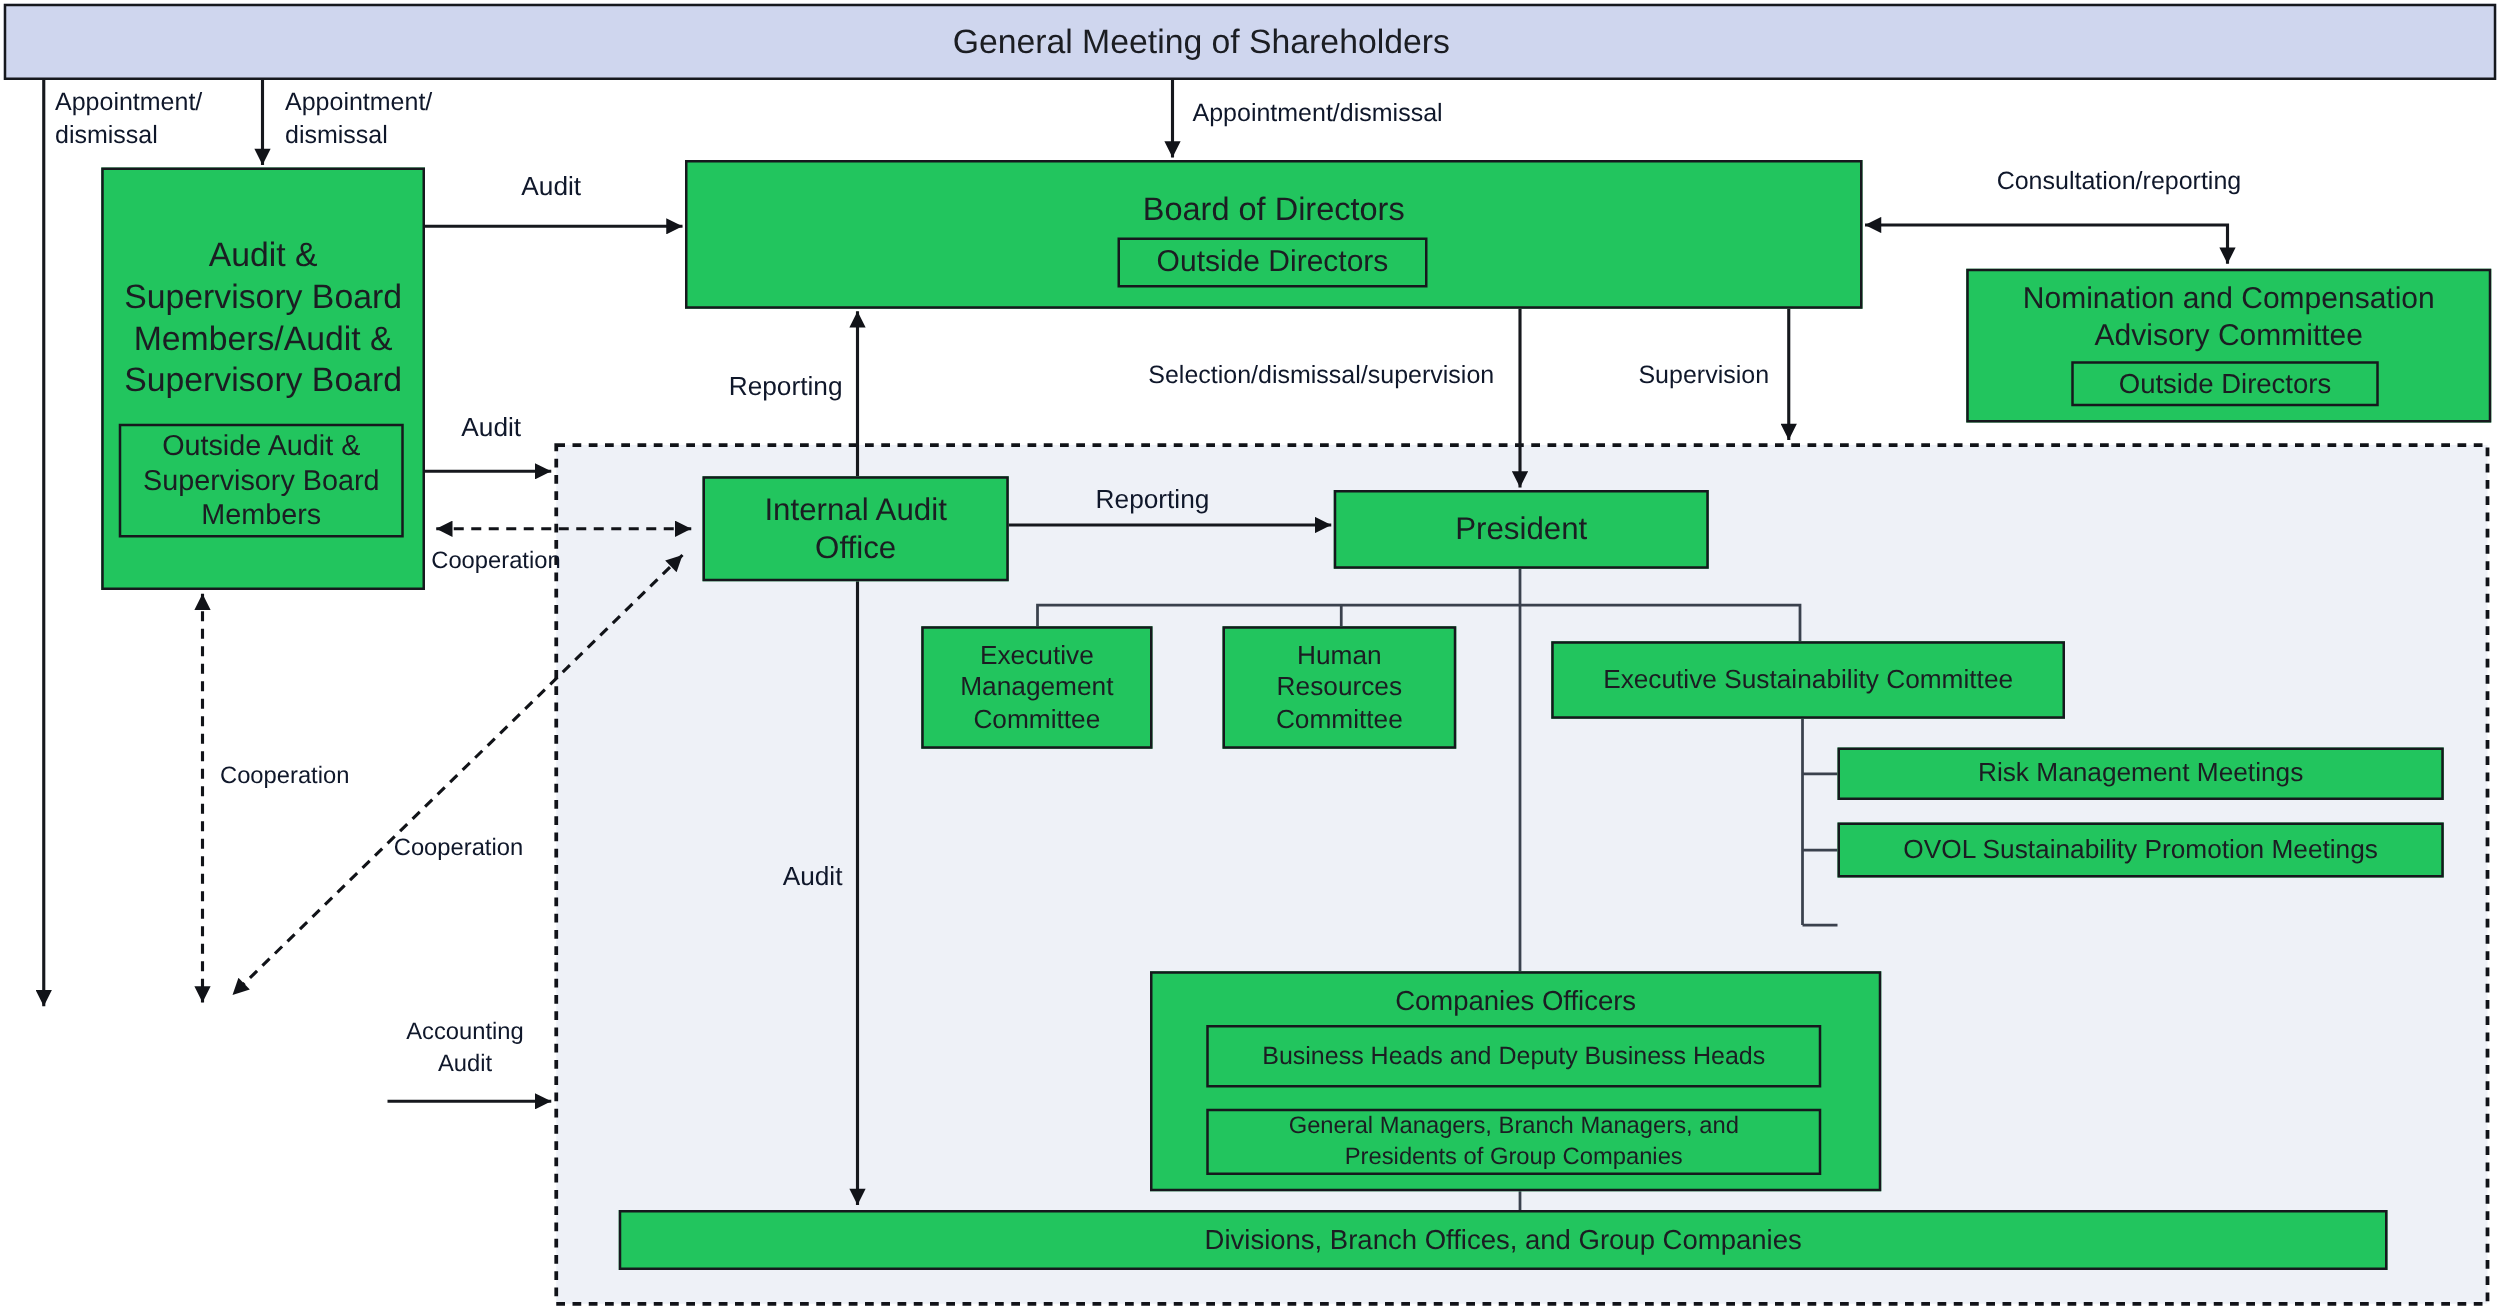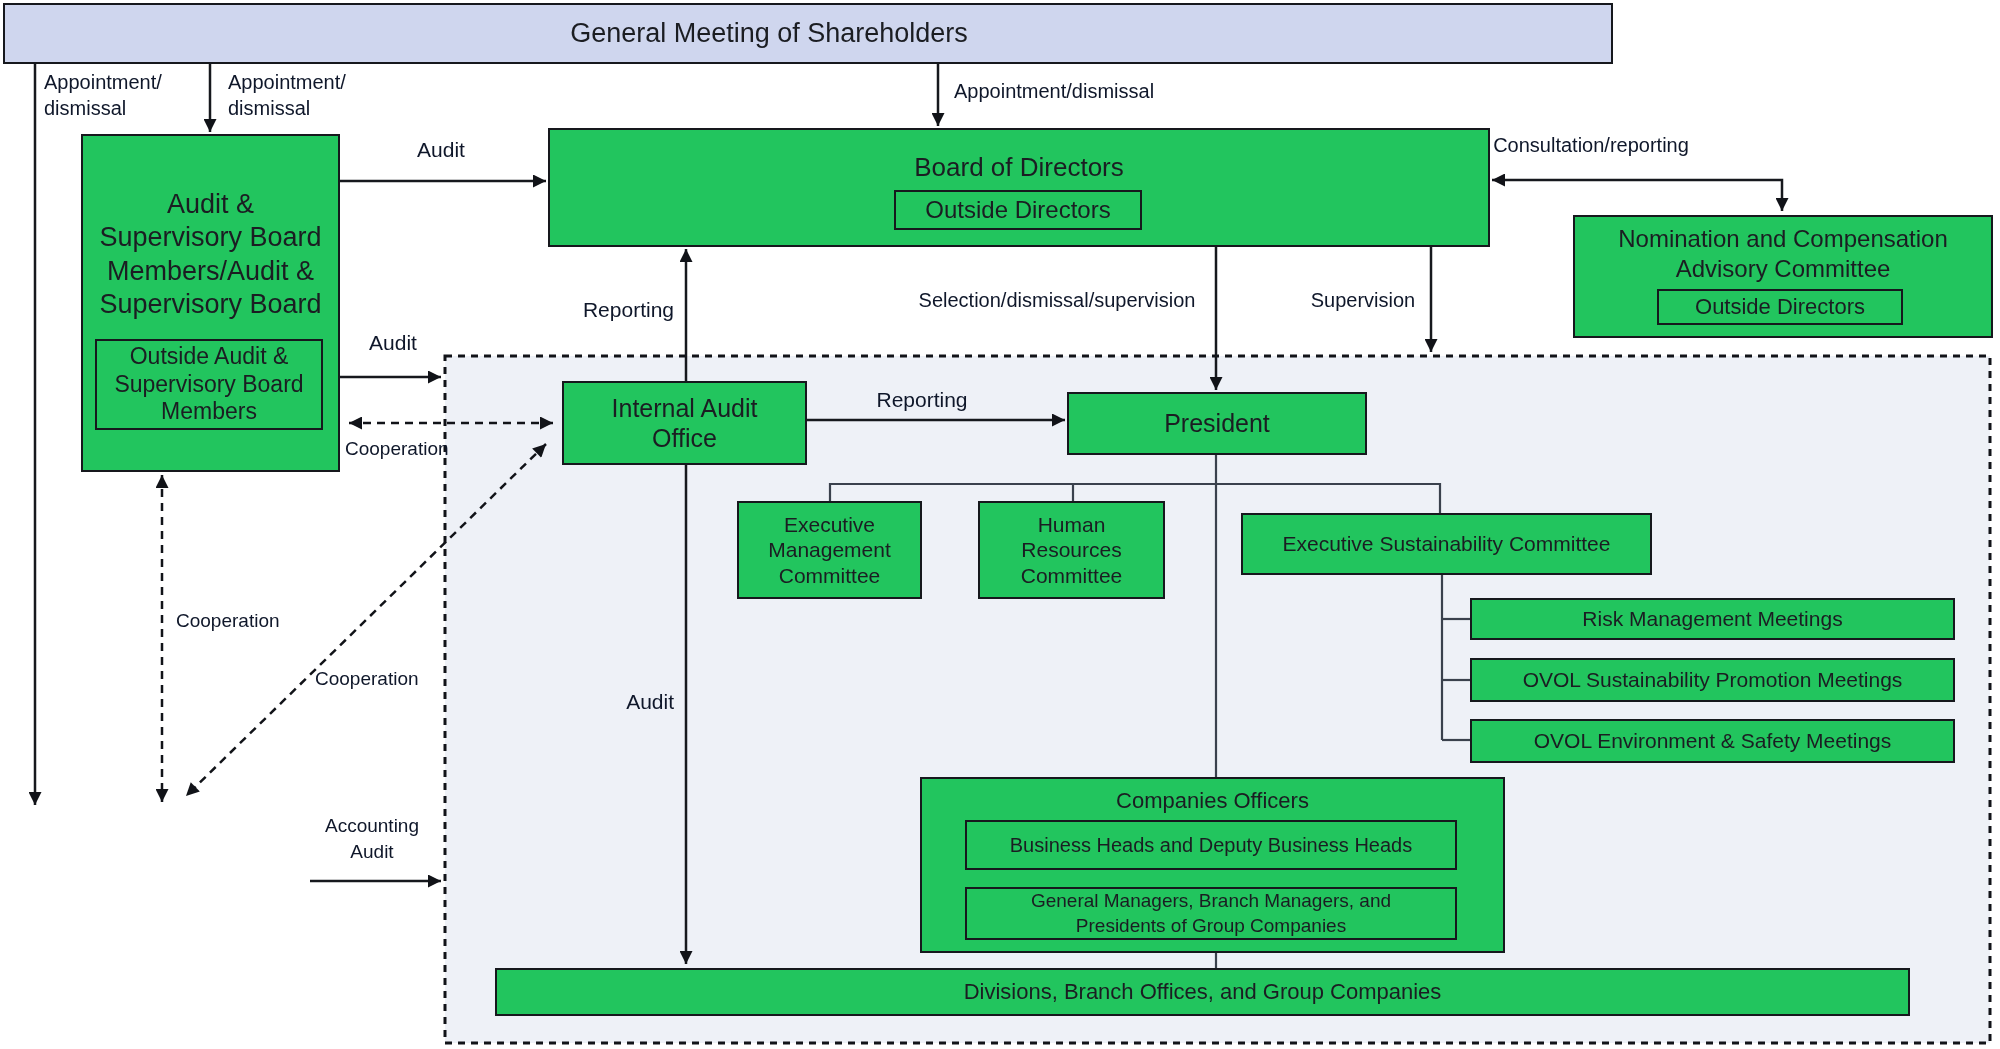--- a/index.html
+++ b/index.html
@@ -11,21 +11,21 @@
   .box{
     position:absolute;background:#22c55e;border:2.5px solid #16181d;
     display:flex;align-items:center;justify-content:center;text-align:center;
     z-index:1;box-sizing:border-box;line-height:1.22;
   }
   .pre{white-space:pre-line;}
   .lbl{position:absolute;z-index:2;color:#0f172a;white-space:pre-line;line-height:1.28;}
   .ctr{text-align:center;}
   .rgt{text-align:right;}
   #banner{
-    left:3px;top:3px;width:1610px;height:61px;background:#cfd6ee;
+    left:3px;top:3px;width:1994px;height:61px;background:#cfd6ee;
     font-size:27px;padding-right:78px;
   }
   #asb-box{left:81px;top:134px;width:259px;height:338px;align-items:flex-start;font-size:27px;}
   #asb-title{margin-top:52px;line-height:1.24;}
   #asb-inner{left:12px;top:203px;width:228px;height:91px;border-width:2px;font-size:23px;line-height:1.2;}
   #board-box{left:548px;top:128px;width:942px;height:119px;align-items:flex-start;font-size:26px;}
   #board-title{margin-top:22px;}
   #board-inner{left:344px;top:60px;width:248px;height:40px;border-width:2px;font-size:24px;}
   #nom-box{left:1573px;top:215px;width:420px;height:123px;align-items:flex-start;font-size:24px;}
   #nom-title{margin-top:7px;line-height:1.25;}
@@ -42,21 +42,21 @@
   #eo-title{margin-top:9px;}
   #eo-inner1{left:43px;top:41px;width:492px;height:50px;border-width:2px;font-size:20px;}
   #eo-inner2{left:43px;top:108px;width:492px;height:53px;border-width:2px;font-size:19px;line-height:1.3;}
   #div-box{left:495px;top:968px;width:1415px;height:48px;font-size:22px;}
   #acc-box{left:2px;top:807px;width:308px;height:153px;font-size:25px;}
 
   #lbl-app1{left:44px;top:70px;font-size:20px;}
   #lbl-app2{left:228px;top:70px;font-size:20px;}
   #lbl-app3{left:954px;top:79px;font-size:20px;}
   #lbl-audit1{left:391px;top:137px;width:100px;font-size:21px;}
-  #lbl-consult{left:1471px;top:133px;width:240px;font-size:20px;}
+  #lbl-consult{left:1553px;top:133px;width:240px;font-size:20px;text-align:right;}
   #lbl-reporting-up{left:560px;top:297px;width:114px;font-size:21px;}
   #lbl-selection{left:857px;top:288px;width:400px;font-size:20px;}
   #lbl-supervision{left:1288px;top:288px;width:150px;font-size:20px;}
   #lbl-audit2{left:343px;top:330px;width:100px;font-size:21px;}
   #lbl-coop-h{left:345px;top:437px;font-size:19px;}
   #lbl-coop-v{left:176px;top:609px;font-size:19px;}
   #lbl-coop-d{left:315px;top:667px;font-size:19px;}
   #lbl-reporting-h{left:862px;top:387px;width:120px;font-size:21px;}
   #lbl-audit-down{left:560px;top:689px;width:114px;font-size:21px;}
   #lbl-acc-audit{left:310px;top:813px;width:124px;font-size:19px;line-height:1.35;}
@@ -156,21 +156,20 @@
   <div class="box pre" id="hrc-box">Human
 Resources
 Committee</div>
 
   <div class="box" id="esc-box">Executive Sustainability Committee</div>
 
   <div class="box" id="meet1-box">Risk Management Meetings</div>
 
   <div class="box" id="meet2-box">OVOL Sustainability Promotion Meetings</div>
 
-  <div class="box" id="meet3-box">OVOL Environment &amp; Safety Meetings</div>
 
   <div class="box" id="eo-box">
     <div id="eo-title">Companies Officers</div>
     <div class="box" id="eo-inner1">Business Heads and Deputy Business Heads</div>
     <div class="box pre" id="eo-inner2">General Managers, Branch Managers, and
 Presidents of Group Companies</div>
   </div>
 
   <div class="box" id="div-box">Divisions, Branch Offices, and Group Companies</div>
 

